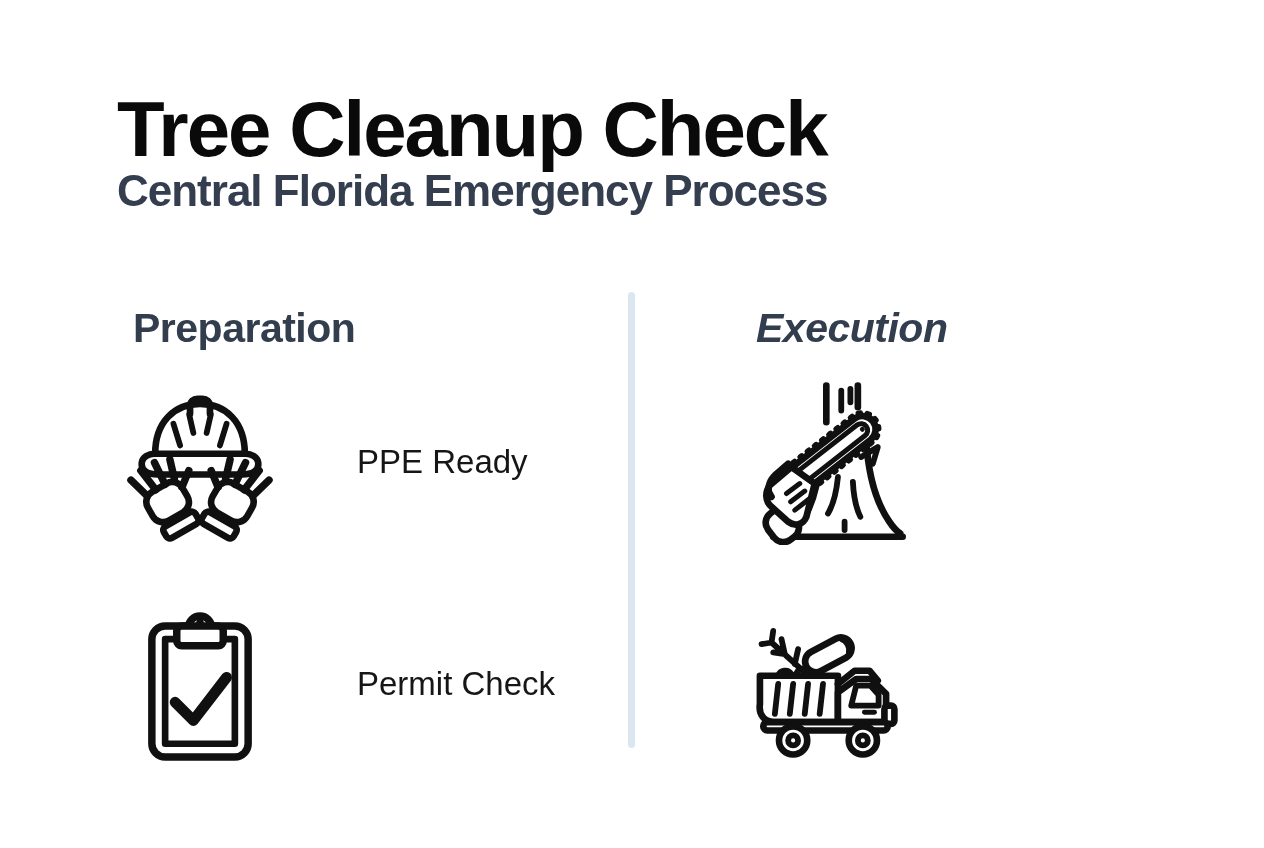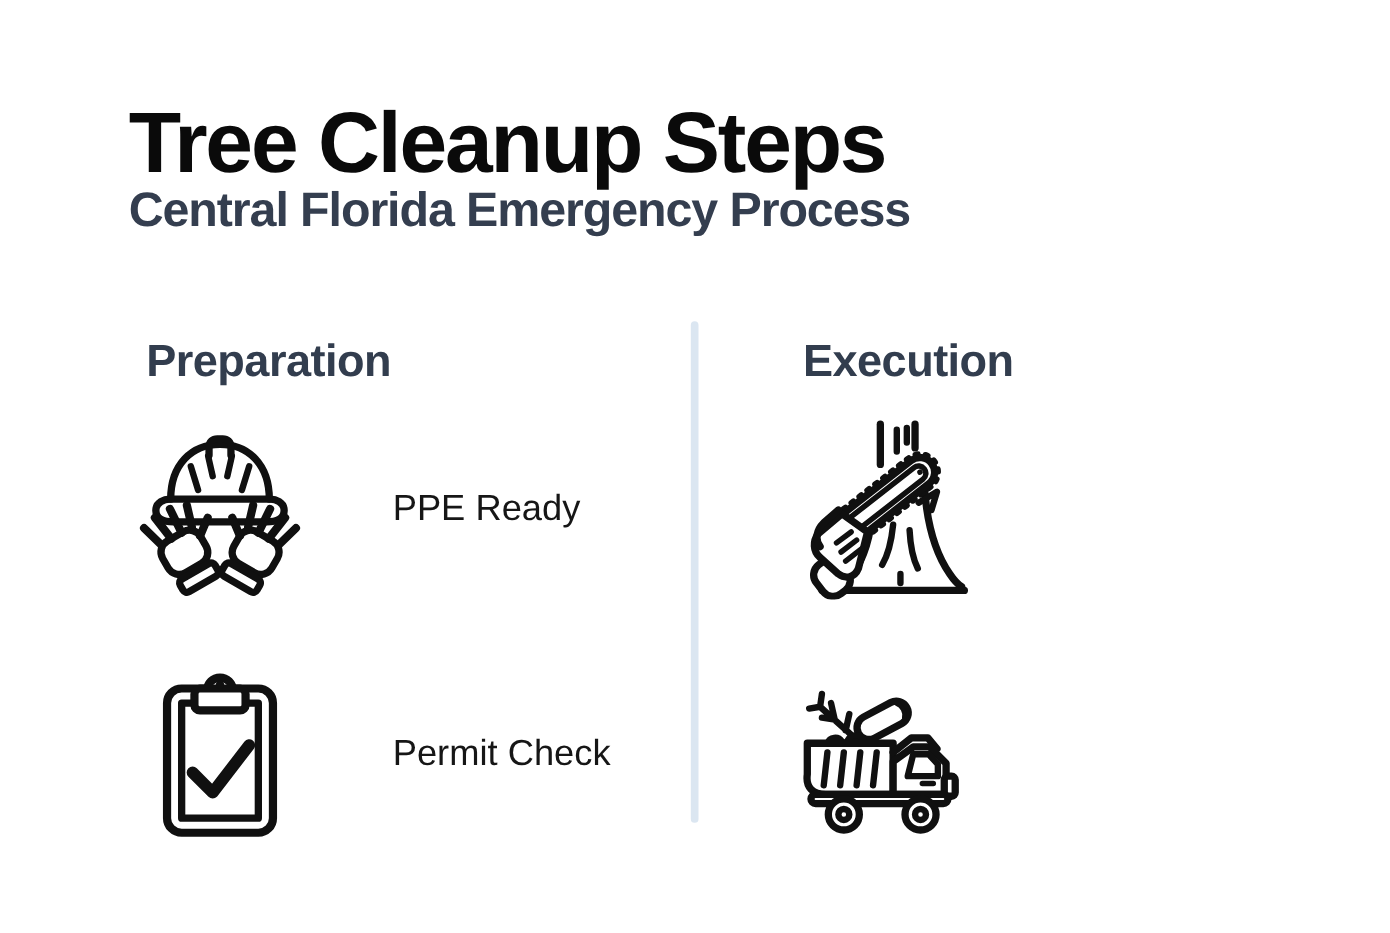--- a/index.html
+++ b/index.html
@@ -21,21 +21,21 @@
   .title{
     font-size:78px; font-weight:900; letter-spacing:-2px;
     color:var(--title-color); line-height:1.0; margin:0;
   }
   .subtitle{
     font-size:44px; font-weight:700; letter-spacing:-1px;
     color:var(--subtitle-color); margin:0 0 0 0; line-height:1.05;
   }
   .column{position:absolute; top:288px; width:480px;}
   .col-left{left:117px;}
-  .col-right{left:714px;}
+  .col-right{left:740px;font-style:italic;}
   .col-header{
     font-size:41px; font-weight:800; letter-spacing:-0.5px;
     color:var(--heading-color); margin:16px; line-height:1.2;
   }
   .item{
     display:flex; align-items:center; gap:42px; height:166px;
   }
   .item.row1{margin-top:26px;}
   .item.row2{margin-top:56px;}
   .item-icon{width:166px; height:166px; flex:0 0 166px; color:var(--icon-stroke);}
@@ -47,21 +47,21 @@
     position:absolute; left:628px; top:292px; width:7px; height:456px;
     background:var(--divider-color); border-radius:4px;
   }
 </style>
 </head>
 <body>
 
 <div class="canvas">
 
   <div class="header">
-    <h1 class="title">Tree Cleanup Steps</h1>
+    <h1 class="title">Tree Cleanup Check</h1>
     <h2 class="subtitle">Central Florida Emergency Process</h2>
   </div>
 
   <div class="divider"></div>
 
   <div class="column col-left">
     <h3 class="col-header">Preparation</h3>
 
     <div class="item row1">
       <span class="item-icon">

